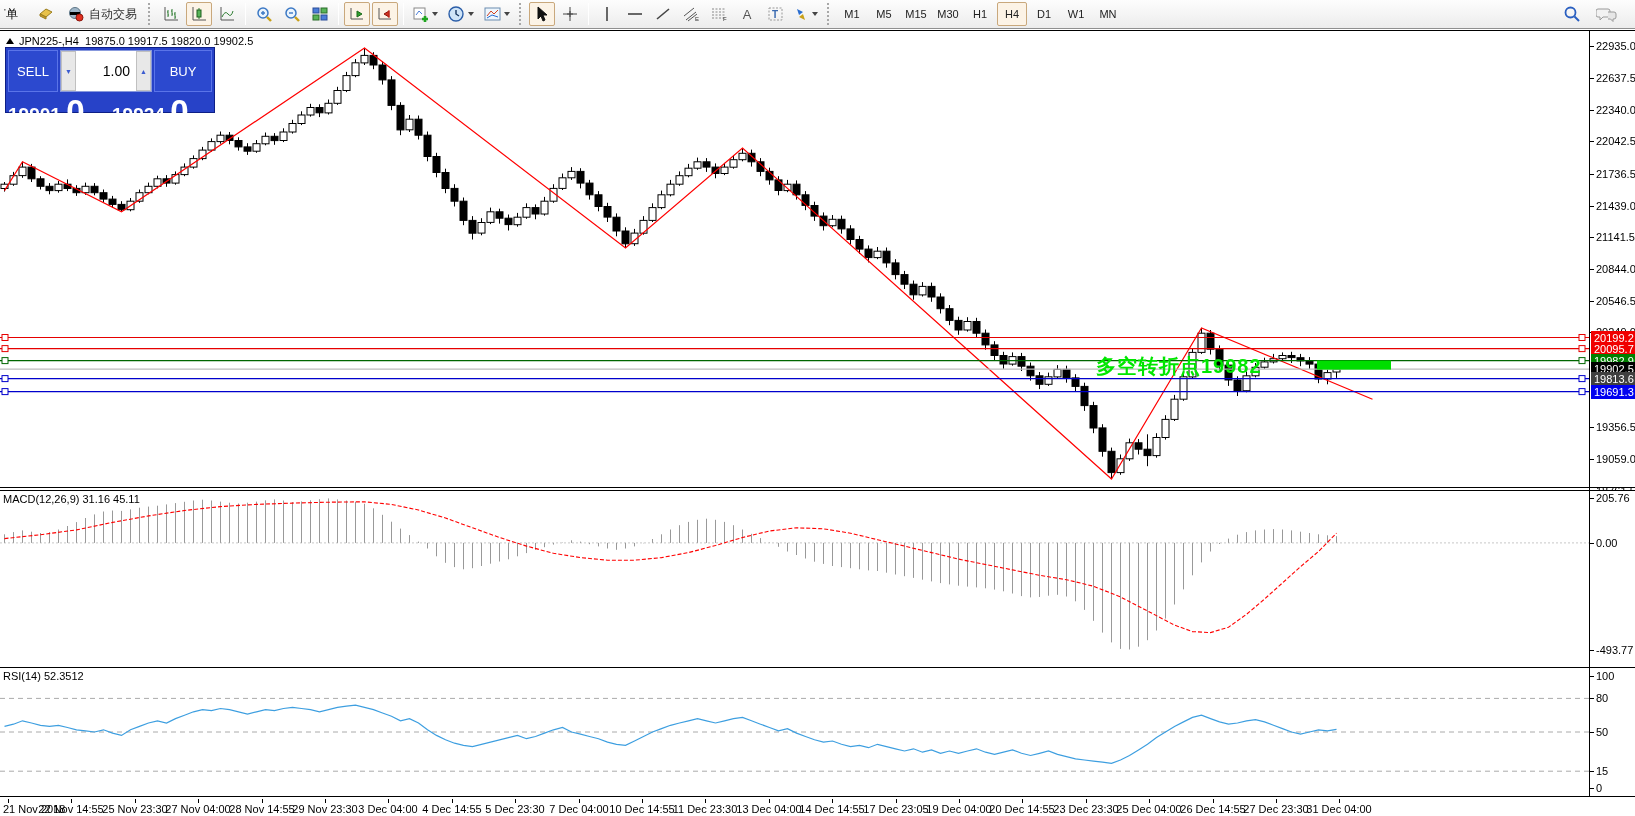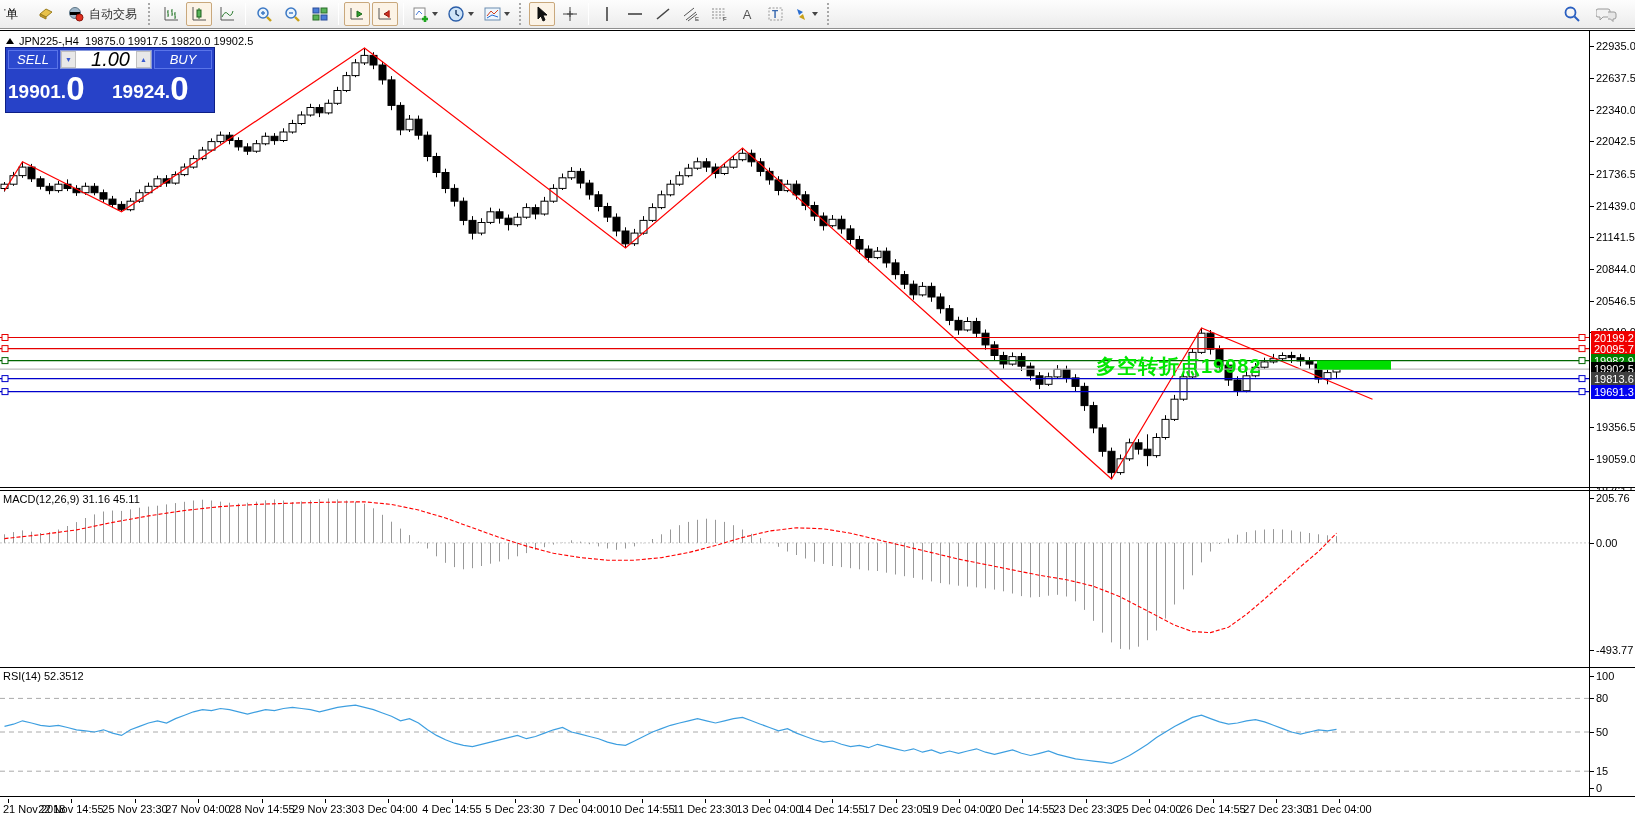--- a/index.html
+++ b/index.html
@@ -47,29 +47,29 @@
   
   #chart-title { position:absolute; left:6px; top:4px; display:flex; align-items:center; font-size:11px; }
   #collapse-tri { width:0; height:0; border-left:4px solid transparent; border-right:4px solid transparent;
     border-bottom:6px solid #000; transform:rotate(0deg); margin-right:5px; }
   #annotation { position:absolute; left:1096px; top:322px; font-size:20px; font-weight:bold;
     color:#00E600; letter-spacing:1px; white-space:nowrap; }
 
   
   #trade-panel { position:absolute; left:5px; top:16px; width:210px; height:66px;
     background:#2742C8; border:1px solid #0d1f86; padding:2px; }
-  .tp-row1 { display:flex; height:19px;font-style:italic; }
+  .tp-row1 { display:flex; height:42px; }
   .tp-btn { background:#2c49cf; border:1px solid #5a74e8; color:#fff; font-size:13px;
     display:flex; align-items:center; justify-content:center; }
   #sell-btn { width:50px; } #buy-btn { width:58px; }
   #vol-box { flex:1; display:flex; margin:0 2px; border:1px solid #8899dd; background:#fff; }
   .spin { width:15px; background:#e8e8e8; border:1px solid #c0c0c0; display:flex;
     align-items:center; justify-content:center; font-size:7px; color:#3b5bd0; }
   #vol-value { flex:1; display:flex; align-items:center; justify-content:flex-end;
-    padding-right:6px; font-size:20px; color:#000; }
+    padding-right:6px; font-size:14px; color:#000; }
   .tp-row2 { display:flex; height:36px; margin-top:1px; }
   .px-box { display:flex; align-items:flex-end; justify-content:flex-start; color:#fff; padding-bottom:1px; }
   #sell-px { width:102px; } #buy-px { width:100px; margin-left:2px; }
   .px-main { font-size:19px; font-weight:bold; line-height:26px; }
   .px-big { font-size:33px; font-weight:bold; line-height:33px; }
 
   .icon-svg { display:block; }
 </style>
 </head>
 <body>
@@ -224,20 +224,31 @@
         </svg>
     </div>
     <div class="tbtn" style="width:auto;padding:0 3px">
       <svg class="icon-svg" width="15" height="15" viewBox="0 0 15 15">
           <polygon points="3,2 9,5 5,8" fill="#2a6dd0"></polygon>
           <polygon points="11,13 5,10 9,7" fill="#c8a018"></polygon>
         </svg>
       <span class="caret"></span>
     </div>
     <div class="grip"></div>
+    <div id="timeframe-group" style="display:flex">
+        <div class="tbtn tf">M1</div>
+        <div class="tbtn tf">M5</div>
+        <div class="tbtn tf">M15</div>
+        <div class="tbtn tf">M30</div>
+        <div class="tbtn tf">H1</div>
+        <div class="tbtn tf active">H4</div>
+        <div class="tbtn tf">D1</div>
+        <div class="tbtn tf">W1</div>
+        <div class="tbtn tf">MN</div>
+      </div>
 
     <div id="tb-right">
       <div class="tbtn">
         <svg class="icon-svg" width="18" height="18" viewBox="0 0 18 18">
             <circle cx="7.5" cy="7.5" r="5" fill="none" stroke="#2a5fc0" stroke-width="1.8"></circle>
             <line x1="11.5" y1="11.5" x2="16" y2="16" stroke="#2a5fc0" stroke-width="2"></line>
           </svg>
       </div>
       <div class="tbtn" style="margin-left:8px">
         <svg class="icon-svg" width="22" height="17" viewBox="0 0 22 17">

